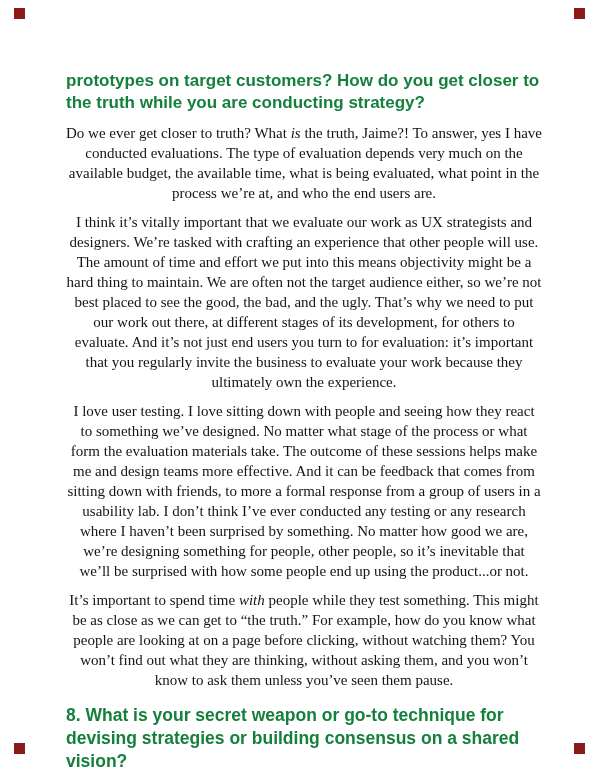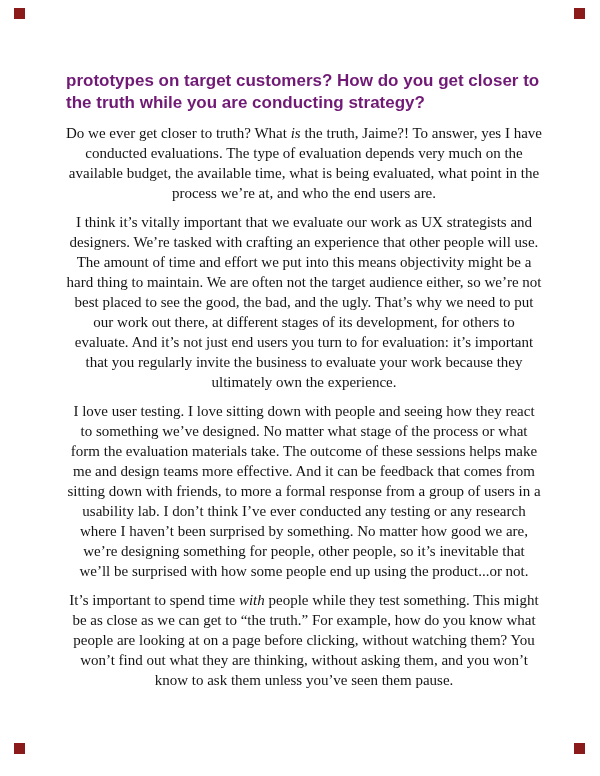--- a/index.html
+++ b/index.html
@@ -29,21 +29,21 @@
 
   .content {
     position: absolute;
     left: 66px;
     top: 70px;
     width: 476px;
   }
   h1.q-heading, h2.q-heading {
     font-family: "Liberation Sans", sans-serif;
     font-weight: bold;
-    color: #701a75;
+    color: #15803d;
     margin: 0 0 10px 0;
   }
   h1.q-heading {
     font-size: 17px;
     line-height: 21.5px;
   }
   h2.q-heading {
     font-size: 17.5px;
     line-height: 23px;
     margin-top: 14px;
@@ -71,15 +71,16 @@
     <h1 class="q-heading">prototypes on target customers? How do you get closer to the truth while you are conducting strategy?</h1>
 
     <p class="body-para"><span>Do we ever get closer to truth? What </span><em>is</em><span> the truth, Jaime?! To answer, yes I have conducted evaluations. The type of evaluation depends very much on the available budget, the available time, what is being evaluated, what point in the process we’re at, and who the end users are.</span></p>
 
     <p class="body-para">I think it’s vitally important that we evaluate our work as UX strategists and designers. We’re tasked with crafting an experience that other people will use. The amount of time and effort we put into this means objectivity might be a hard thing to maintain. We are often not the target audience either, so we’re not best placed to see the good, the bad, and the ugly. That’s why we need to put our work out there, at different stages of its development, for others to evaluate. And it’s not just end users you turn to for evaluation: it’s important that you regularly invite the business to evaluate your work because they ultimately own the experience.</p>
 
     <p class="body-para">I love user testing. I love sitting down with people and seeing how they react to something we’ve designed. No matter what stage of the process or what form the evaluation materials take. The outcome of these sessions helps make me and design teams more effective. And it can be feedback that comes from sitting down with friends, to more a formal response from a group of users in a usability lab. I don’t think I’ve ever conducted any testing or any research where I haven’t been surprised by something. No matter how good we are, we’re designing something for people, other people, so it’s inevitable that we’ll be surprised with how some people end up using the product...or not.</p>
 
     <p class="body-para"><span>It’s important to spend time </span><em>with</em><span> people while they test something. This might be as close as we can get to “the truth.” For example, how do you know what people are looking at on a page before clicking, without watching them? You won’t find out what they are thinking, without asking them, and you won’t know to ask them unless you’ve seen them pause.</span></p>
 
+    <h2 class="q-heading">8. What is your secret weapon or go-to technique for devising strategies or building consensus on a shared vision?</h2>
 
   </div>
 </div>
 
 </body></html>

